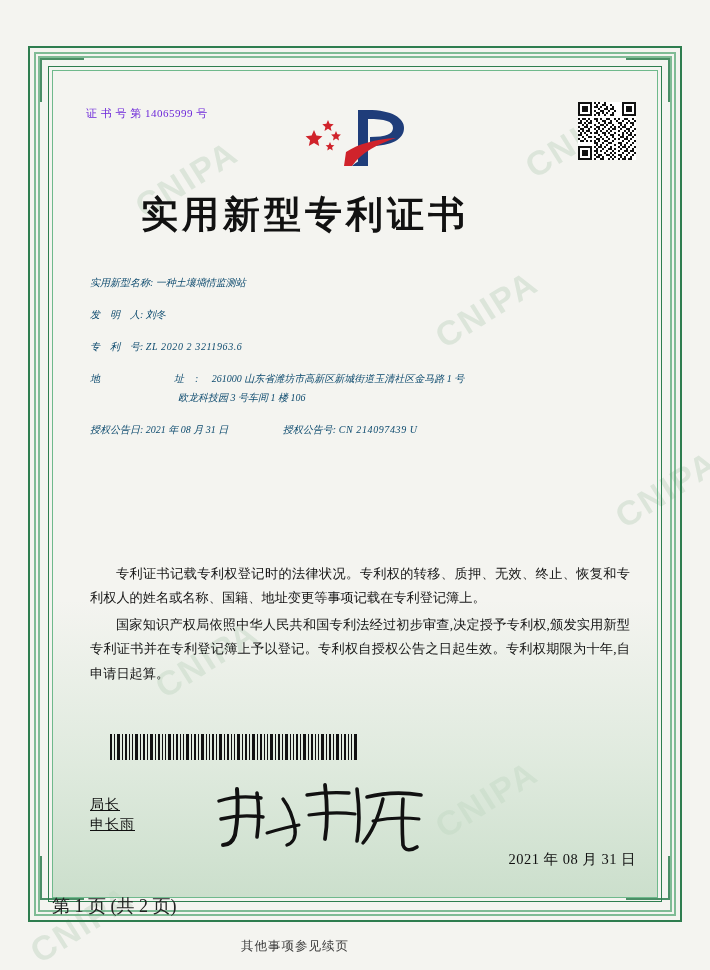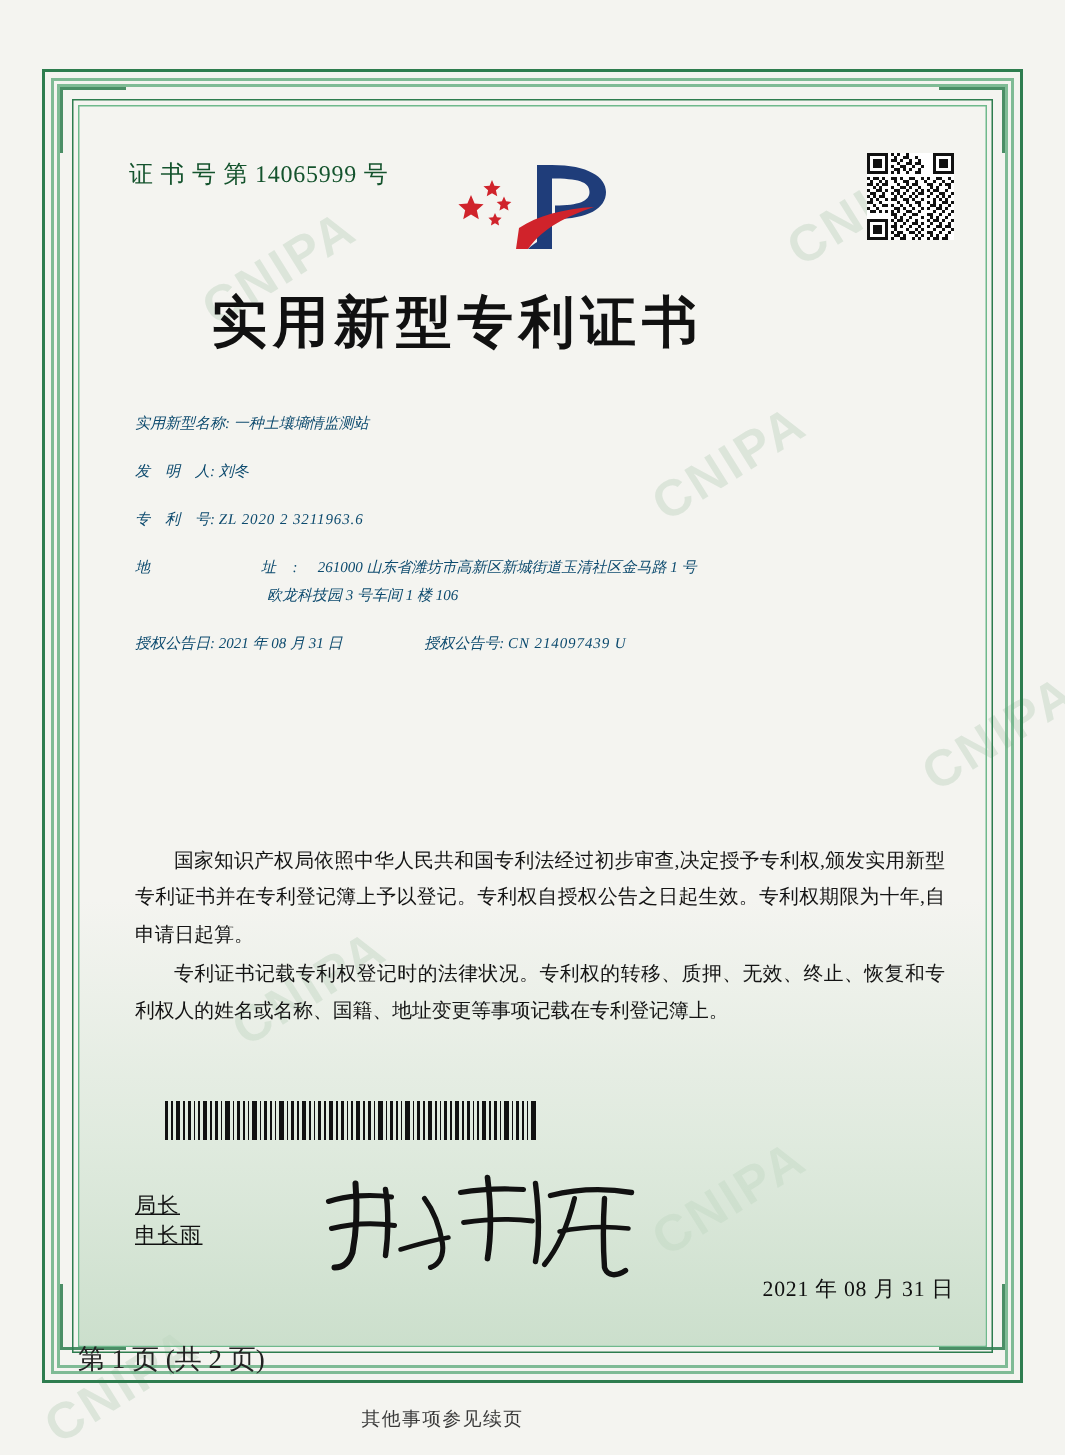--- a/index.html
+++ b/index.html
@@ -82,21 +82,21 @@
   .wm4 { left: 150px; top: 640px; font-size: 34px; }
   .wm5 { left: 430px; top: 780px; font-size: 34px; }
   .wm6 { left: 25px;  top: 905px; font-size: 34px; }
   .wm7 { left: 520px; top: 120px; font-size: 34px; }
 
   
   .content { position: absolute; left: 52px; top: 70px; width: 606px; height: 828px; }
 
   .cert-no {
     position: absolute; left: 34px; top: 36px;
-    font-size: 16px; color: #14532d; letter-spacing: .5px;
+    font-size: 11px; color: #6d28d9; letter-spacing: .5px;
   }
 
   .qr {
     position: absolute; right: 22px; top: 32px;
     width: 58px; height: 58px;
     background-color: #fff;
   }
   .qr svg { display: block; }
 
   
@@ -455,22 +455,22 @@
 
       <div class="row grant">
         <span class="lbl">授权公告日:</span>
         <span class="val">2021 年 08 月 31 日</span>
         <span class="grant-right">授权公告号:</span>
         <span class="val mono-num">CN 214097439 U</span>
       </div>
     </div>
 
     <div class="para">
+      <p>专利证书记载专利权登记时的法律状况。专利权的转移、质押、无效、终止、恢复和专利权人的姓名或名称、国籍、地址变更等事项记载在专利登记簿上。</p>
       <p>国家知识产权局依照中华人民共和国专利法经过初步审查,决定授予专利权,颁发实用新型专利证书并在专利登记簿上予以登记。专利权自授权公告之日起生效。专利权期限为十年,自申请日起算。</p>
-      <p>专利证书记载专利权登记时的法律状况。专利权的转移、质押、无效、终止、恢复和专利权人的姓名或名称、国籍、地址变更等事项记载在专利登记簿上。</p>
     </div>
 
     <div class="barcode">
       <svg width="250" height="26" shape-rendering="crispEdges">
         <g fill="#111">
           <rect x="0" y="0" width="2" height="26"></rect>
             <rect x="4" y="0" width="1" height="26"></rect>
           <rect x="7" y="0" width="3" height="26"></rect>
             <rect x="12" y="0" width="1" height="26"></rect>
           <rect x="15" y="0" width="2" height="26"></rect>

